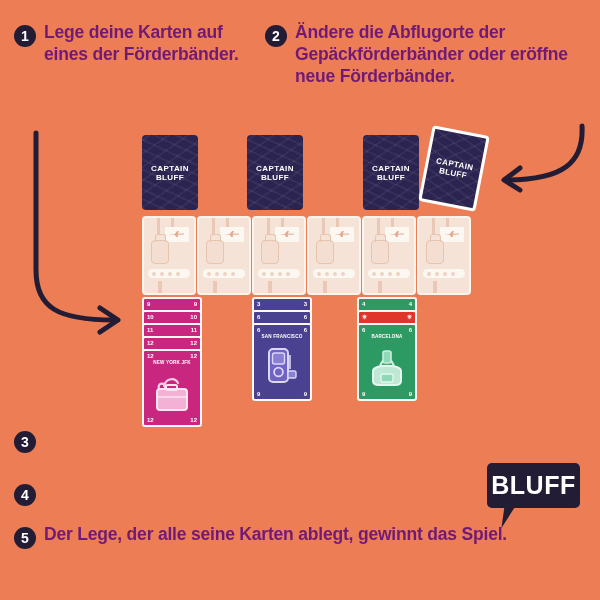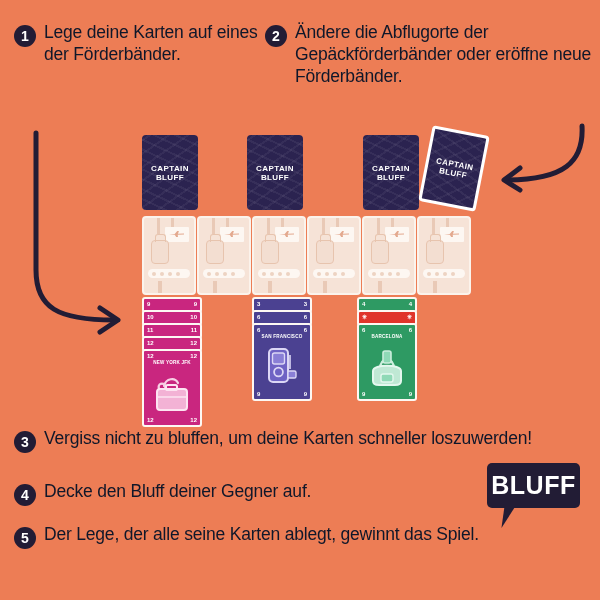--- a/index.html
+++ b/index.html
@@ -14,21 +14,21 @@
 
   
   .step{position:absolute;display:flex;align-items:flex-start;gap:8px;}
   .badge{
     flex:0 0 auto;width:22px;height:22px;border-radius:50%;
     background:#221c35;color:#ffffff;
     font-size:14px;font-weight:bold;line-height:22px;text-align:center;
     margin-top:3px;
   }
   .steptext{
-    color:#0f172a;font-weight:normal;font-size:17.5px;line-height:1.25;
+    color:#701a75;font-weight:bold;font-size:17.5px;line-height:1.25;
     letter-spacing:-0.2px;
   }
   #step1{left:14px;top:22px;width:248px;}
   #step2{left:265px;top:22px;width:330px;}
   #step3{left:14px;top:428px;width:560px;}
   #step4{left:14px;top:481px;width:470px;}
   #step5{left:14px;top:524px;width:520px;}
 
   
   .cardback{
@@ -363,26 +363,24 @@
         <path d="M16 22 C16 9 30 9 30 22" fill="none" stroke="#cceedd" stroke-width="2.2"></path>
         <rect x="19" y="4" width="8" height="12" rx="2" fill="#8fd9b6" stroke="#cceedd" stroke-width="1.6"></rect>
         <path d="M9 24 C9 17 37 17 37 24 L37 34 C37 37 34 38 31 38 L15 38 C12 38 9 37 9 34 Z" fill="#bfe8d4" stroke="#e4f7ee" stroke-width="2"></path>
         <rect x="17" y="27" width="12" height="8" rx="2" fill="#8fd9b6" stroke="#e4f7ee" stroke-width="1.4"></rect>
       </svg>
     </div>
   </div>
 
   <div class="step" id="step3">
     <div class="badge">3</div>
-    <div class="steptext">Vergiss nicht zu bluffen, um deine Karten schneller loszuwerden!</div>
   </div>
 
   <div class="step" id="step4">
     <div class="badge">4</div>
-    <div class="steptext">Decke den Bluff deiner Gegner auf.</div>
   </div>
 
   <div class="step" id="step5">
     <div class="badge">5</div>
     <div class="steptext">Der Lege, der alle seine Karten ablegt, gewinnt das Spiel.</div>
   </div>
 
   <div id="bluff">
     <div class="box"></div>
     <div class="tail"></div>

